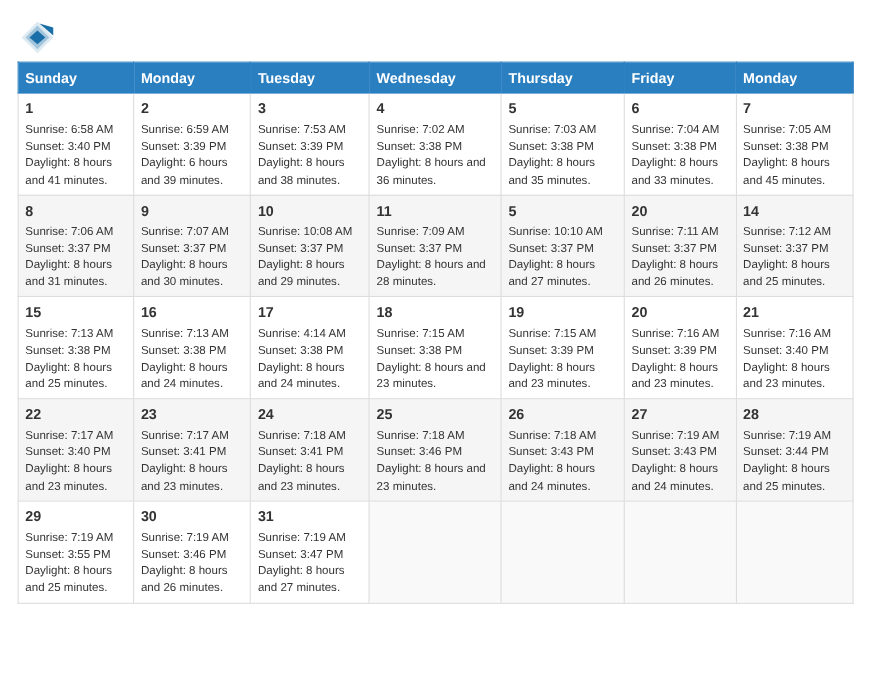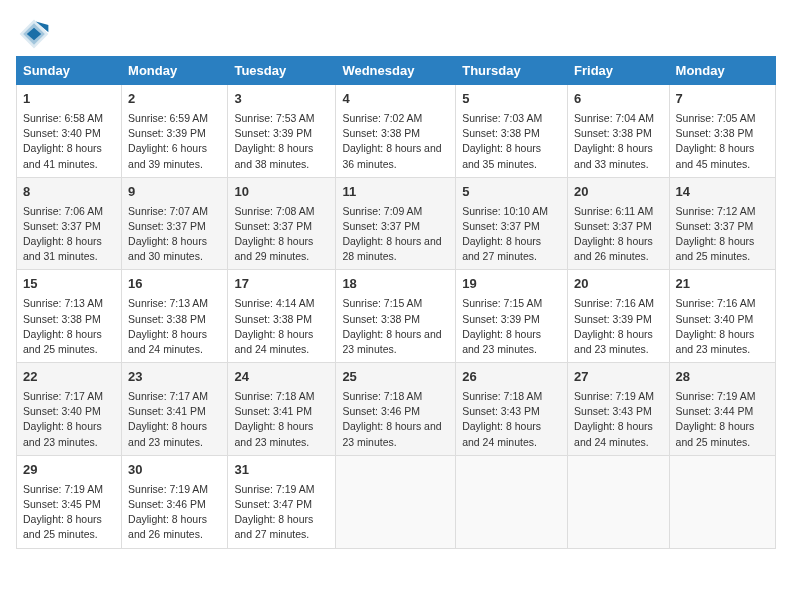--- a/index.html
+++ b/index.html
@@ -115,24 +115,24 @@
         <td><span class="day-num">2</span><span>Sunrise: 6:59 AM</span><br><span>Sunset: 3:39 PM</span><br><span>Daylight: 6 hours and 39 minutes.</span></td>
         <td><span class="day-num">3</span><span>Sunrise: 7:53 AM</span><br><span>Sunset: 3:39 PM</span><br><span>Daylight: 8 hours and 38 minutes.</span></td>
         <td><span class="day-num">4</span><span>Sunrise: 7:02 AM</span><br><span>Sunset: 3:38 PM</span><br><span>Daylight: 8 hours and 36 minutes.</span></td>
         <td><span class="day-num">5</span><span>Sunrise: 7:03 AM</span><br><span>Sunset: 3:38 PM</span><br><span>Daylight: 8 hours and 35 minutes.</span></td>
         <td><span class="day-num">6</span><span>Sunrise: 7:04 AM</span><br><span>Sunset: 3:38 PM</span><br><span>Daylight: 8 hours and 33 minutes.</span></td>
         <td><span class="day-num">7</span><span>Sunrise: 7:05 AM</span><br><span>Sunset: 3:38 PM</span><br><span>Daylight: 8 hours and 45 minutes.</span></td>
       </tr>
       <tr>
         <td><span class="day-num">8</span><span>Sunrise: 7:06 AM</span><br><span>Sunset: 3:37 PM</span><br><span>Daylight: 8 hours and 31 minutes.</span></td>
         <td><span class="day-num">9</span><span>Sunrise: 7:07 AM</span><br><span>Sunset: 3:37 PM</span><br><span>Daylight: 8 hours and 30 minutes.</span></td>
-        <td><span class="day-num">10</span><span>Sunrise: 7:08 AM</span><br><span>Sunset: 3:37 PM</span><br><span>Daylight: 8 hours and 29 minutes.</span></td>
+        <td><span class="day-num">10</span><span>Sunrise: 10:08 AM</span><br><span>Sunset: 3:37 PM</span><br><span>Daylight: 8 hours and 29 minutes.</span></td>
         <td><span class="day-num">11</span><span>Sunrise: 7:09 AM</span><br><span>Sunset: 3:37 PM</span><br><span>Daylight: 8 hours and 28 minutes.</span></td>
         <td><span class="day-num">5</span><span>Sunrise: 10:10 AM</span><br><span>Sunset: 3:37 PM</span><br><span>Daylight: 8 hours and 27 minutes.</span></td>
-        <td><span class="day-num">20</span><span>Sunrise: 6:11 AM</span><br><span>Sunset: 3:37 PM</span><br><span>Daylight: 8 hours and 26 minutes.</span></td>
+        <td><span class="day-num">20</span><span>Sunrise: 7:11 AM</span><br><span>Sunset: 3:37 PM</span><br><span>Daylight: 8 hours and 26 minutes.</span></td>
         <td><span class="day-num">14</span><span>Sunrise: 7:12 AM</span><br><span>Sunset: 3:37 PM</span><br><span>Daylight: 8 hours and 25 minutes.</span></td>
       </tr>
       <tr>
         <td><span class="day-num">15</span><span>Sunrise: 7:13 AM</span><br><span>Sunset: 3:38 PM</span><br><span>Daylight: 8 hours and 25 minutes.</span></td>
         <td><span class="day-num">16</span><span>Sunrise: 7:13 AM</span><br><span>Sunset: 3:38 PM</span><br><span>Daylight: 8 hours and 24 minutes.</span></td>
         <td><span class="day-num">17</span><span>Sunrise: 4:14 AM</span><br><span>Sunset: 3:38 PM</span><br><span>Daylight: 8 hours and 24 minutes.</span></td>
         <td><span class="day-num">18</span><span>Sunrise: 7:15 AM</span><br><span>Sunset: 3:38 PM</span><br><span>Daylight: 8 hours and 23 minutes.</span></td>
         <td><span class="day-num">19</span><span>Sunrise: 7:15 AM</span><br><span>Sunset: 3:39 PM</span><br><span>Daylight: 8 hours and 23 minutes.</span></td>
         <td><span class="day-num">20</span><span>Sunrise: 7:16 AM</span><br><span>Sunset: 3:39 PM</span><br><span>Daylight: 8 hours and 23 minutes.</span></td>
         <td><span class="day-num">21</span><span>Sunrise: 7:16 AM</span><br><span>Sunset: 3:40 PM</span><br><span>Daylight: 8 hours and 23 minutes.</span></td>
@@ -140,21 +140,21 @@
       <tr>
         <td><span class="day-num">22</span><span>Sunrise: 7:17 AM</span><br><span>Sunset: 3:40 PM</span><br><span>Daylight: 8 hours and 23 minutes.</span></td>
         <td><span class="day-num">23</span><span>Sunrise: 7:17 AM</span><br><span>Sunset: 3:41 PM</span><br><span>Daylight: 8 hours and 23 minutes.</span></td>
         <td><span class="day-num">24</span><span>Sunrise: 7:18 AM</span><br><span>Sunset: 3:41 PM</span><br><span>Daylight: 8 hours and 23 minutes.</span></td>
         <td><span class="day-num">25</span><span>Sunrise: 7:18 AM</span><br><span>Sunset: 3:46 PM</span><br><span>Daylight: 8 hours and 23 minutes.</span></td>
         <td><span class="day-num">26</span><span>Sunrise: 7:18 AM</span><br><span>Sunset: 3:43 PM</span><br><span>Daylight: 8 hours and 24 minutes.</span></td>
         <td><span class="day-num">27</span><span>Sunrise: 7:19 AM</span><br><span>Sunset: 3:43 PM</span><br><span>Daylight: 8 hours and 24 minutes.</span></td>
         <td><span class="day-num">28</span><span>Sunrise: 7:19 AM</span><br><span>Sunset: 3:44 PM</span><br><span>Daylight: 8 hours and 25 minutes.</span></td>
       </tr>
       <tr>
-        <td><span class="day-num">29</span><span>Sunrise: 7:19 AM</span><br><span>Sunset: 3:45 PM</span><br><span>Daylight: 8 hours and 25 minutes.</span></td>
+        <td><span class="day-num">29</span><span>Sunrise: 7:19 AM</span><br><span>Sunset: 3:55 PM</span><br><span>Daylight: 8 hours and 25 minutes.</span></td>
         <td><span class="day-num">30</span><span>Sunrise: 7:19 AM</span><br><span>Sunset: 3:46 PM</span><br><span>Daylight: 8 hours and 26 minutes.</span></td>
         <td><span class="day-num">31</span><span>Sunrise: 7:19 AM</span><br><span>Sunset: 3:47 PM</span><br><span>Daylight: 8 hours and 27 minutes.</span></td>
         <td class="empty"></td>
         <td class="empty"></td>
         <td class="empty"></td>
         <td class="empty"></td>
       </tr>
     </tbody>
 </table>
 

